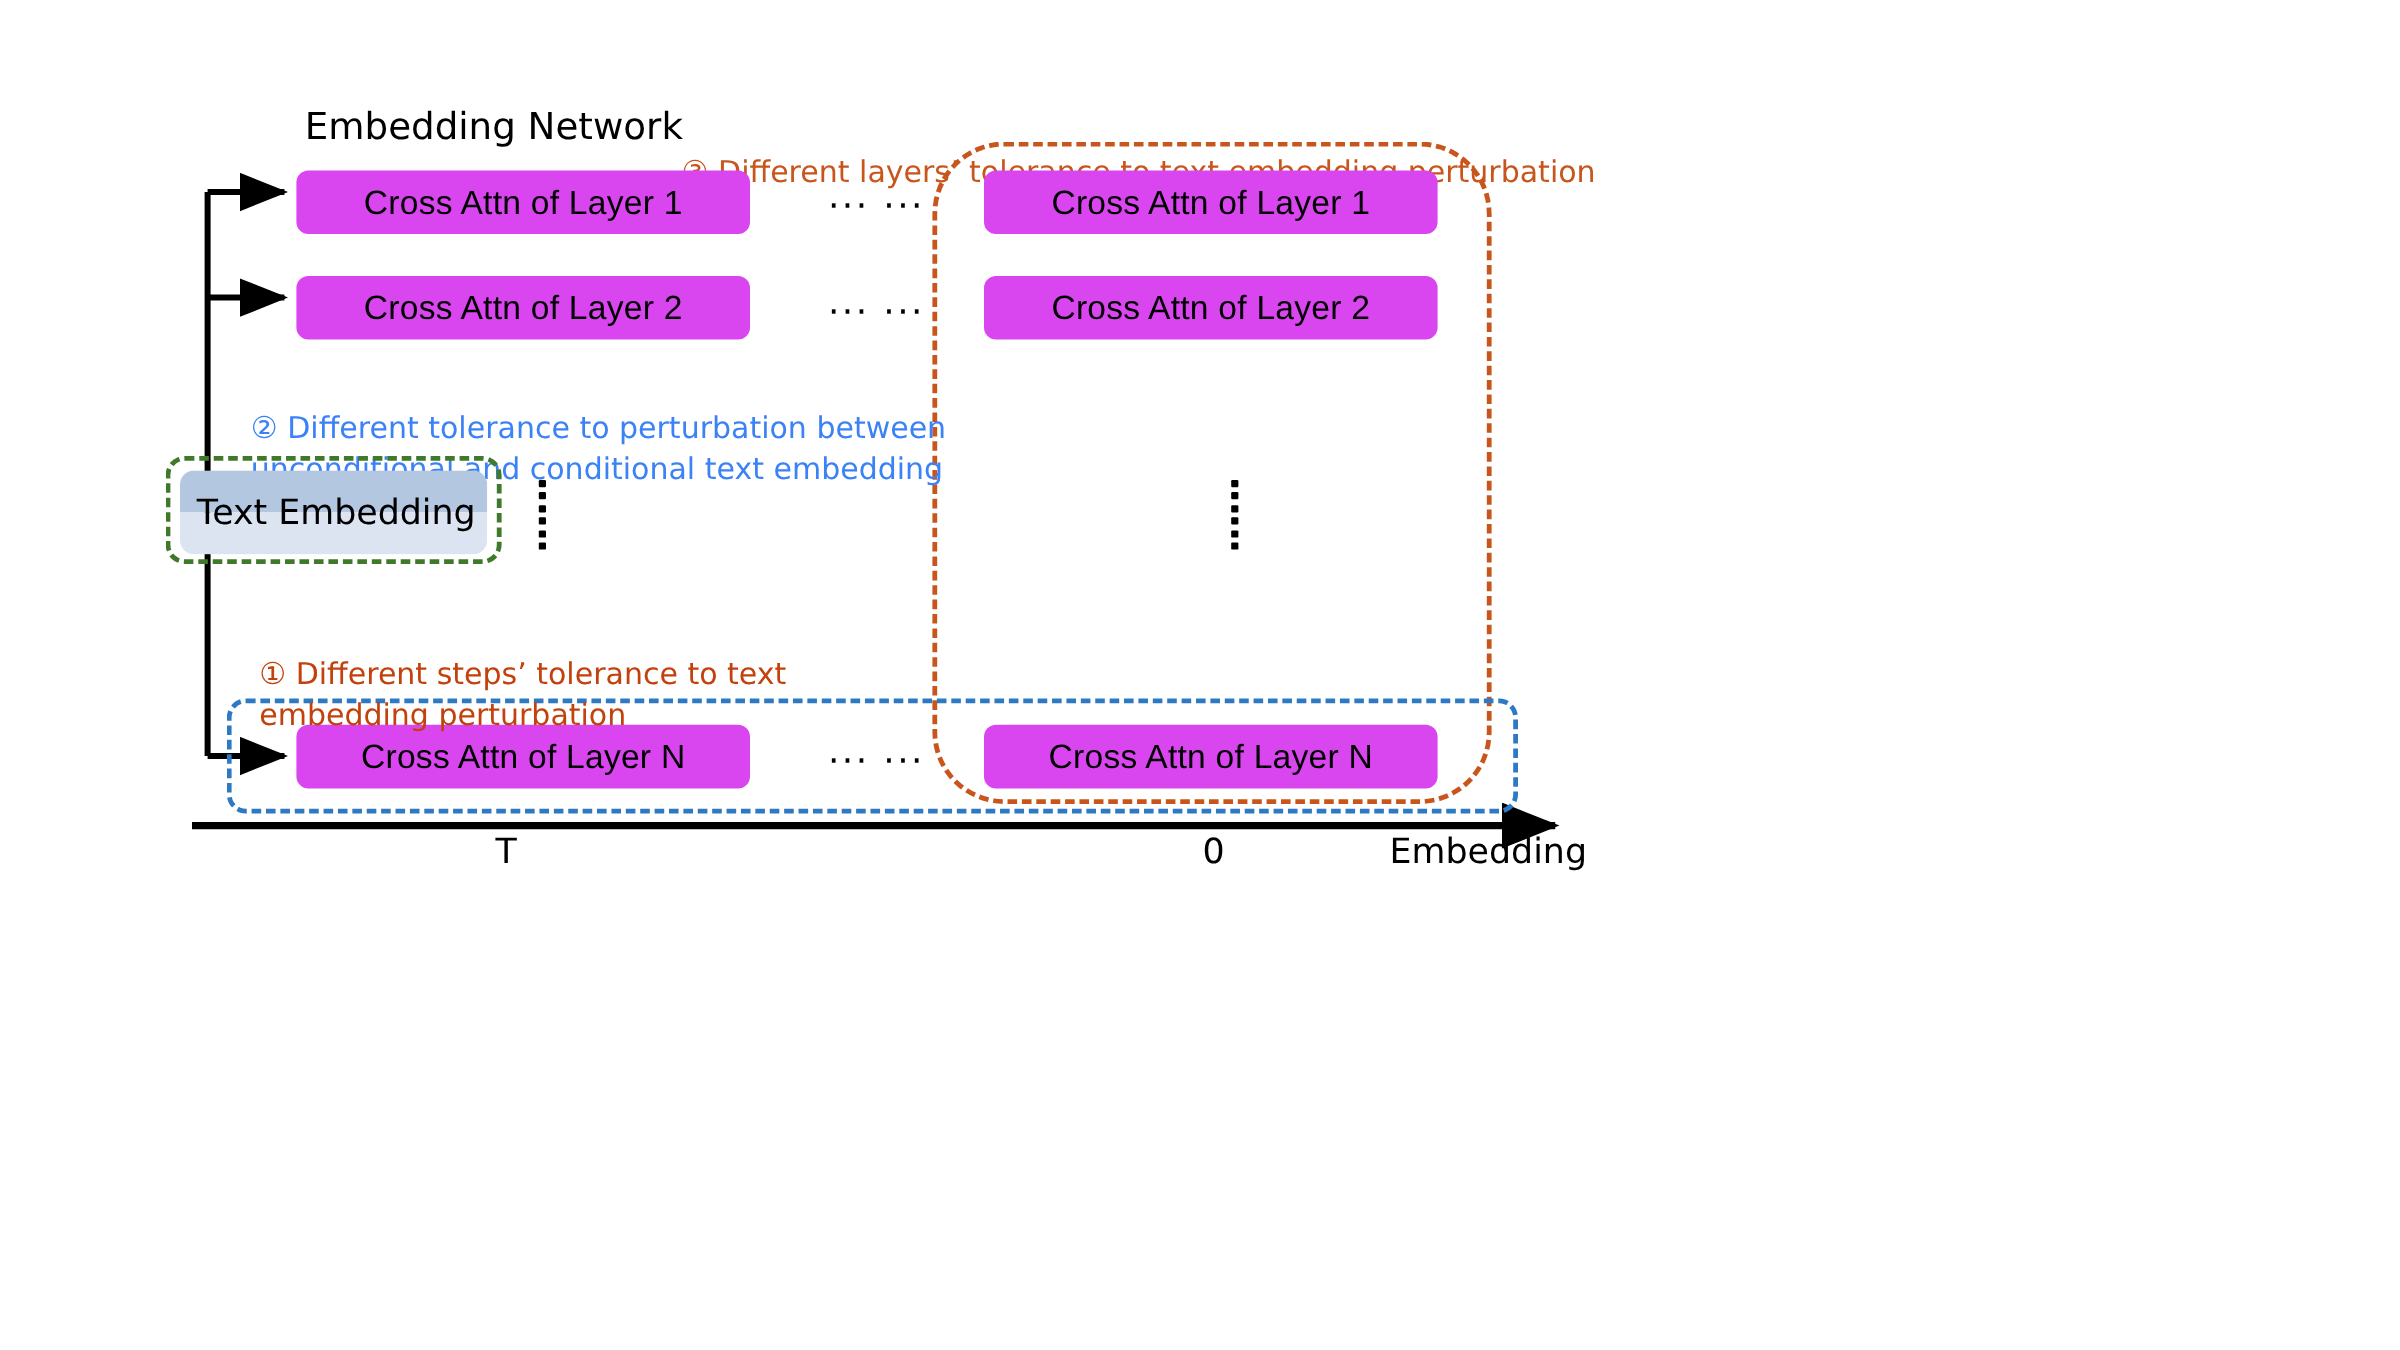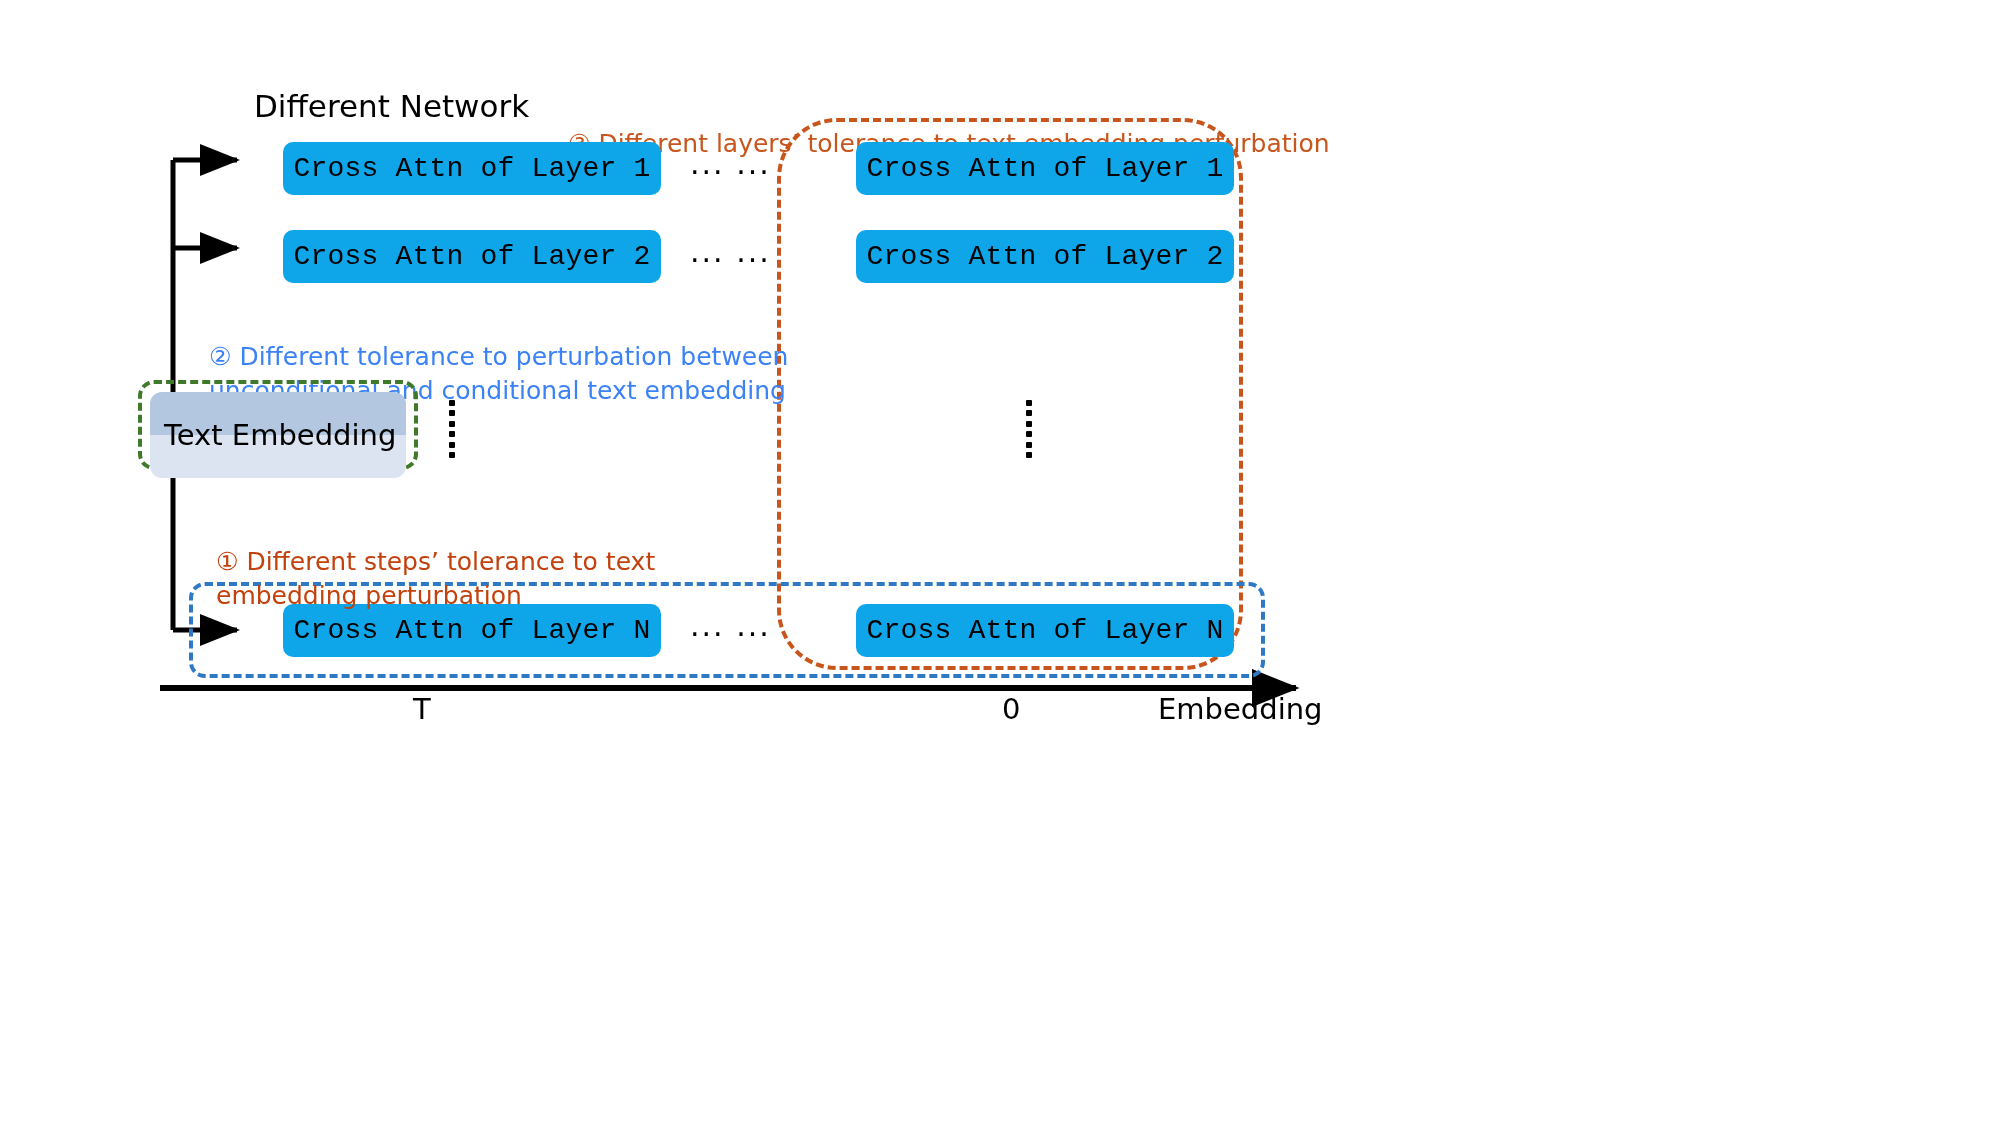--- a/index.html
+++ b/index.html
@@ -19,32 +19,31 @@
     position: absolute;
     left: 0;
     top: 0;
     width: 2000px;
     height: 1125px;
   }
 
   
   .attn-box {
     position: absolute;
-    background: #0ea5e9;
+    background: #d946ef;
     border-radius: 10px;
     display: flex;
     align-items: center;
     justify-content: center;
     color: #000000;
     font-size: 28px;
-    font-family: Liberation Mono, monospace;
+    font-family: Liberation Sans, sans-serif;
     letter-spacing: 0.2px;
     box-sizing: border-box;
     white-space: nowrap;
-    margin-left: 36px;
   }
 
   
   .embed-wrap {
     position: absolute;
     border-radius: 12px;
     overflow: hidden;
   }
   .embed-top {
     position: absolute;
@@ -150,21 +149,21 @@
 
     <path d="M173,160 L237,160" stroke="#000000" stroke-width="5" fill="none" marker-end="url(#arrowhead)"></path>
 
     <path d="M173,248 L237,248" stroke="#000000" stroke-width="5" fill="none" marker-end="url(#arrowhead)"></path>
 
     <path d="M173,630 L237,630" stroke="#000000" stroke-width="5" fill="none" marker-end="url(#arrowhead)"></path>
 
     <path d="M160,688 L1296,688" stroke="#000000" stroke-width="6" fill="none" marker-end="url(#arrowhead-axis)"></path>
   </svg>
 
-  <div class="plain-label" style="left:254px; top:88px; font-size:31px;">Different Network</div>
+  <div class="plain-label" style="left:254px; top:88px; font-size:31px;">Embedding Network</div>
 
   <div class="note note-orange" style="left:568px; top:92px;">
     <span>③</span><span> </span><span>Different layers’ tolerance to text embedding perturbation</span>
   </div>
 
   <div class="dashed-box dash-orange" style="left:777px; top:118px; width:466px; height:552px;"></div>
 
   <div class="dashed-box dash-blue" style="left:189px; top:582px; width:1076px; height:96px;"></div>
 
   <div class="attn-box" style="left:247px; top:142px; width:378px; height:53px;">Cross Attn of Layer 1</div>
@@ -185,21 +184,21 @@
 
   <div class="h-ellipsis" style="left:690px; top:617px;">··· ···</div>
 
   <div class="note note-green" style="left:209px; top:305px;">
     <span>②</span><span> </span><span>Different tolerance to perturbation between
 unconditional and conditional text embedding</span>
   </div>
 
   <div class="dashed-box dash-green" style="left:138px; top:380px; width:280px; height:90px;"></div>
 
-  <div class="embed-wrap" style="left:150px; top:392px; width:256px; height:86px;">
+  <div class="embed-wrap" style="left:150px; top:392px; width:256px; height:70px;">
     <div class="embed-top"></div>
     <div class="embed-bottom"></div>
     <div class="embed-label">Text Embedding</div>
   </div>
 
   <div class="v-ellipsis" style="left:448px; top:400px; width:8px; height:58px;">
     <i></i>
     <i></i>
     <i></i>
     <i></i>

